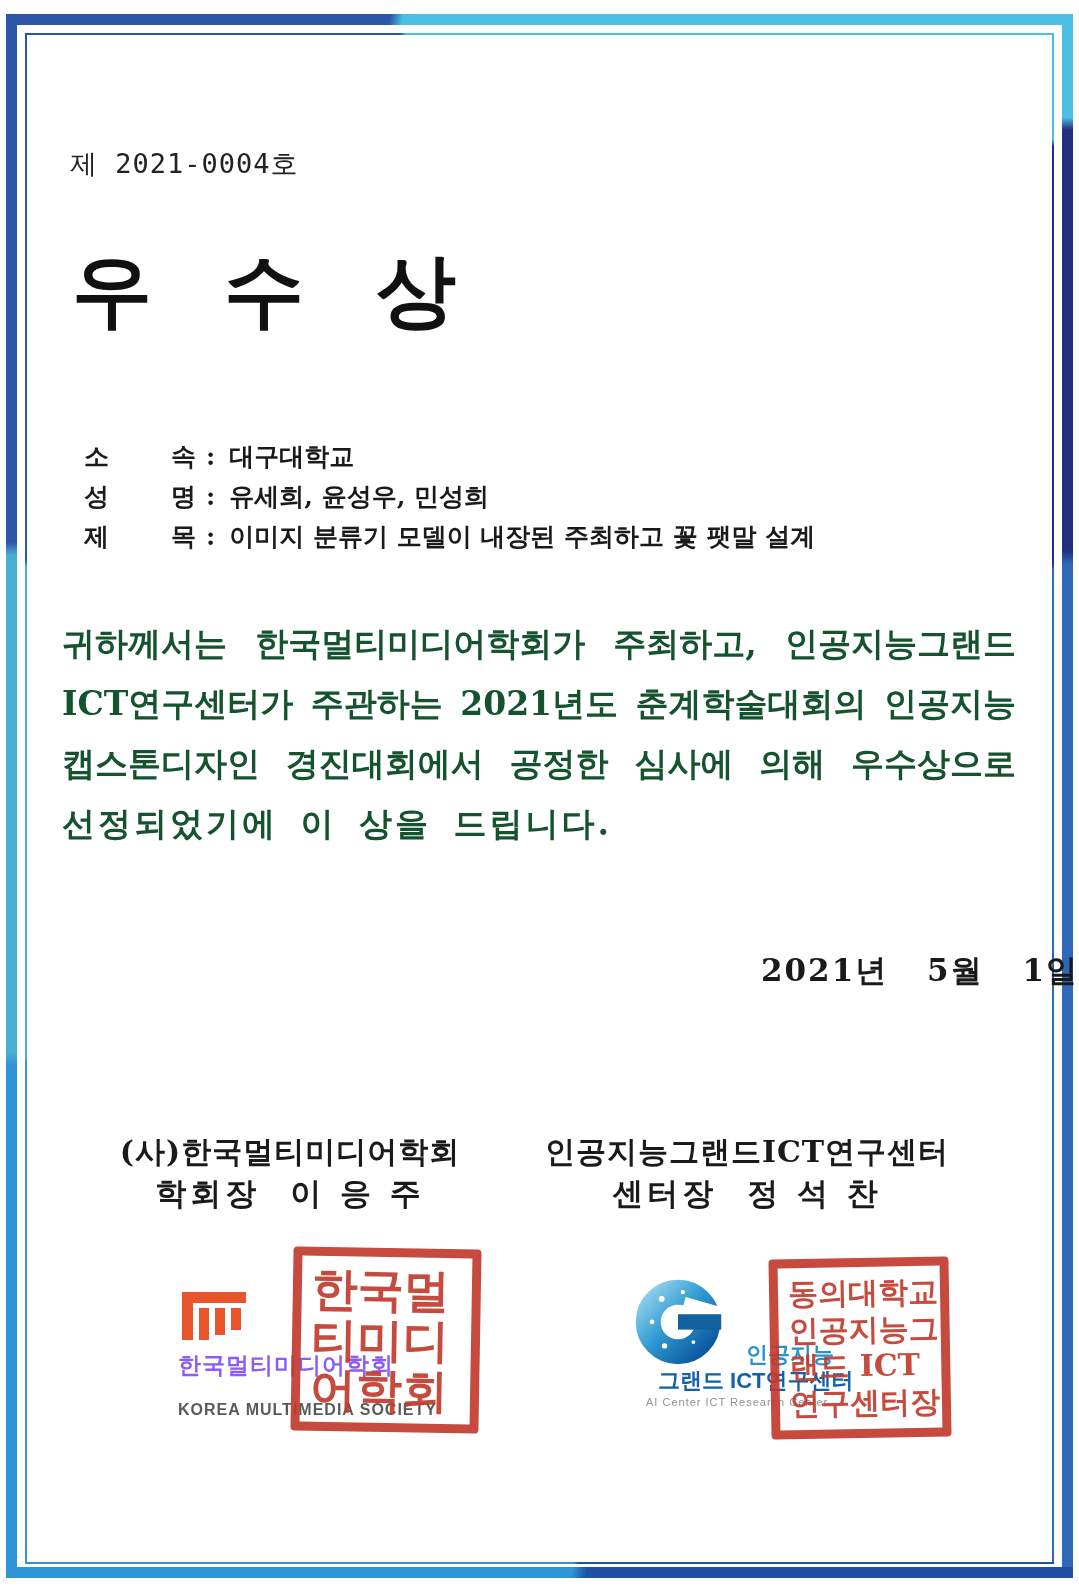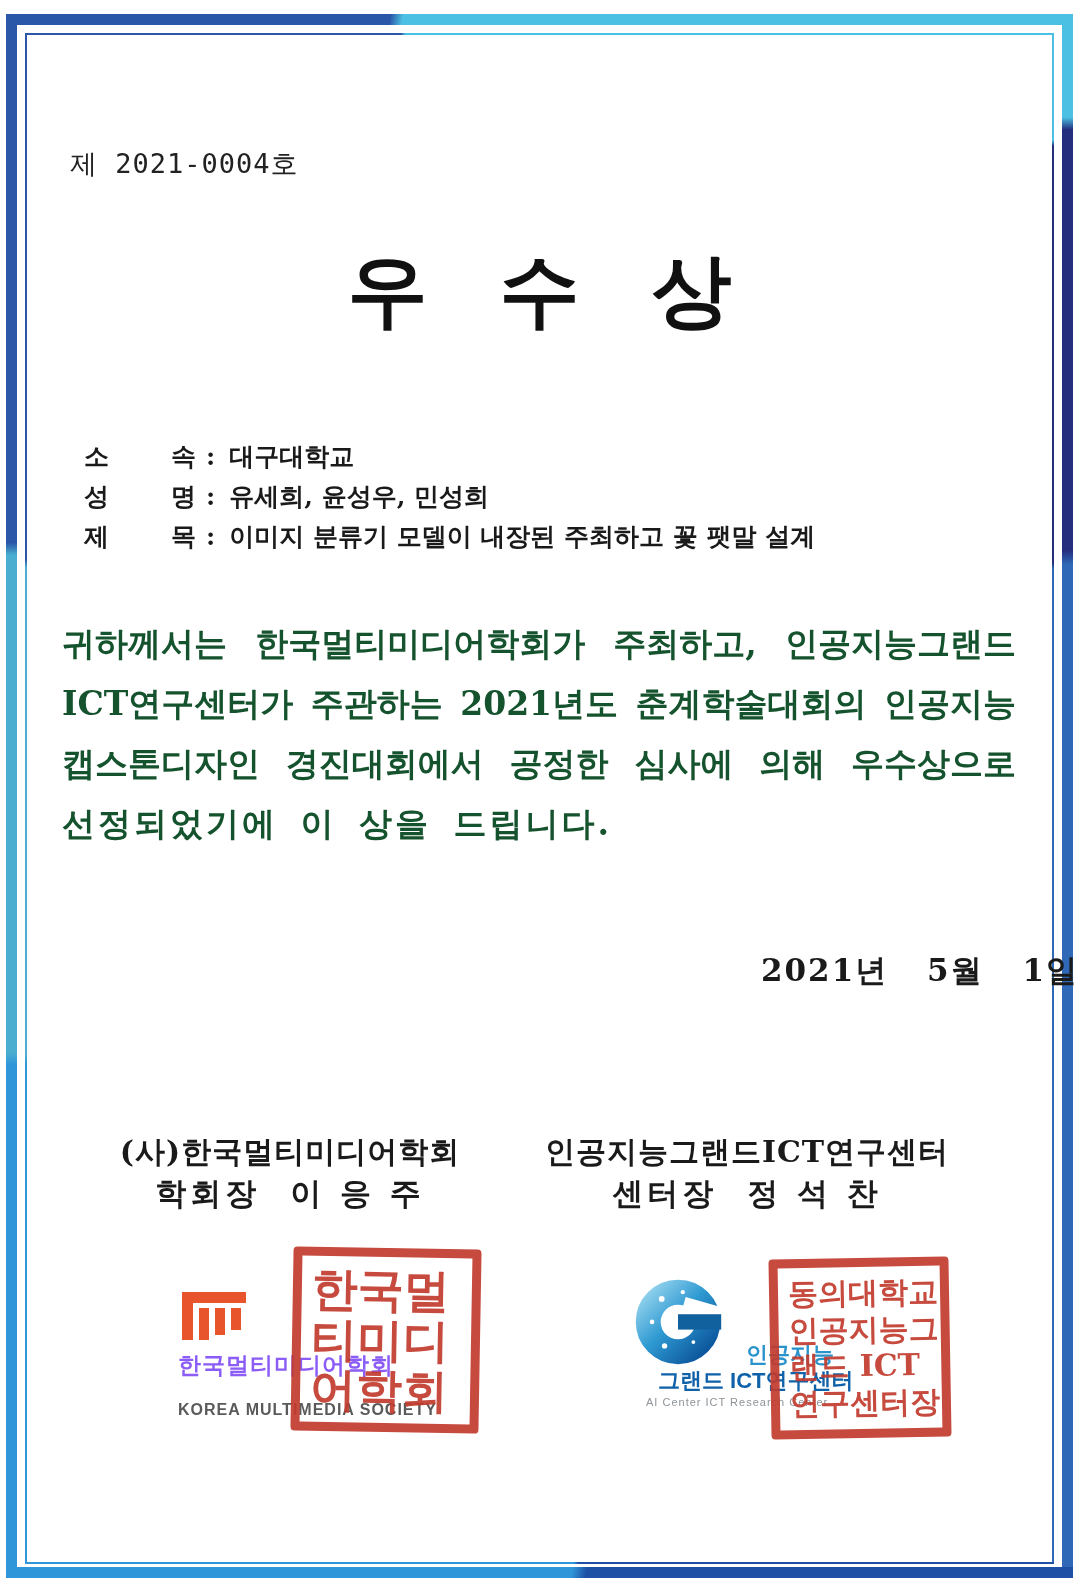--- a/index.html
+++ b/index.html
@@ -22,21 +22,21 @@
     background:linear-gradient(to right,#2b57a8 0 36.5%,#4cc0e2 37% 100%);}
   .line-right{top:33px;right:25px;bottom:24px;width:2px;
     background:linear-gradient(to bottom,#4cc0e2 0 7%,#242e7d 7.4% 34.6%,#2e68b6 35% 100%);}
   .line-bottom{bottom:24px;left:25px;right:25px;height:2px;
     background:linear-gradient(to right,#2f96d9 0 53.3%,#1e51a5 53.8% 100%);}
   .line-left{top:33px;left:25px;bottom:24px;width:2px;
     background:linear-gradient(to bottom,#2b57a8 0 34.4%,#4aaed0 34.9% 66.8%,#2f96d9 67.3% 100%);}
   
   .doc-number{position:absolute;top:146px;left:70px;font-size:27px;letter-spacing:1px;
     font-family:"DejaVu Sans Mono","Liberation Mono",monospace;color:#222;}
-  .award-title{position:absolute;top:238px;left:0;width:100%;text-align:center;
+  .award-title{position:absolute;top:238px;left:0;width:100%;text-align:left;
     font-size:80px;font-weight:700;letter-spacing:72px;text-indent:72px;color:#111;}
   .info-block{position:absolute;top:436px;left:84px;font-size:25px;font-weight:600;}
   .info-row{height:40px;display:flex;align-items:center;white-space:nowrap;}
   .info-label{display:inline-flex;justify-content:space-between;width:112px;}
   .info-colon{margin:0 14px 0 10px;}
   .body-block{position:absolute;top:614px;left:62px;width:954px;
     font-size:33px;font-weight:600;color:#14532d;}
   .body-line{height:60px;line-height:60px;text-align:justify;text-align-last:justify;white-space:nowrap;}
   .body-line.last{text-align:right;text-align-last:left;letter-spacing:3px;word-spacing:8px;}
   .date-line{position:absolute;top:950px;left:0;width:100%;text-align:right;

